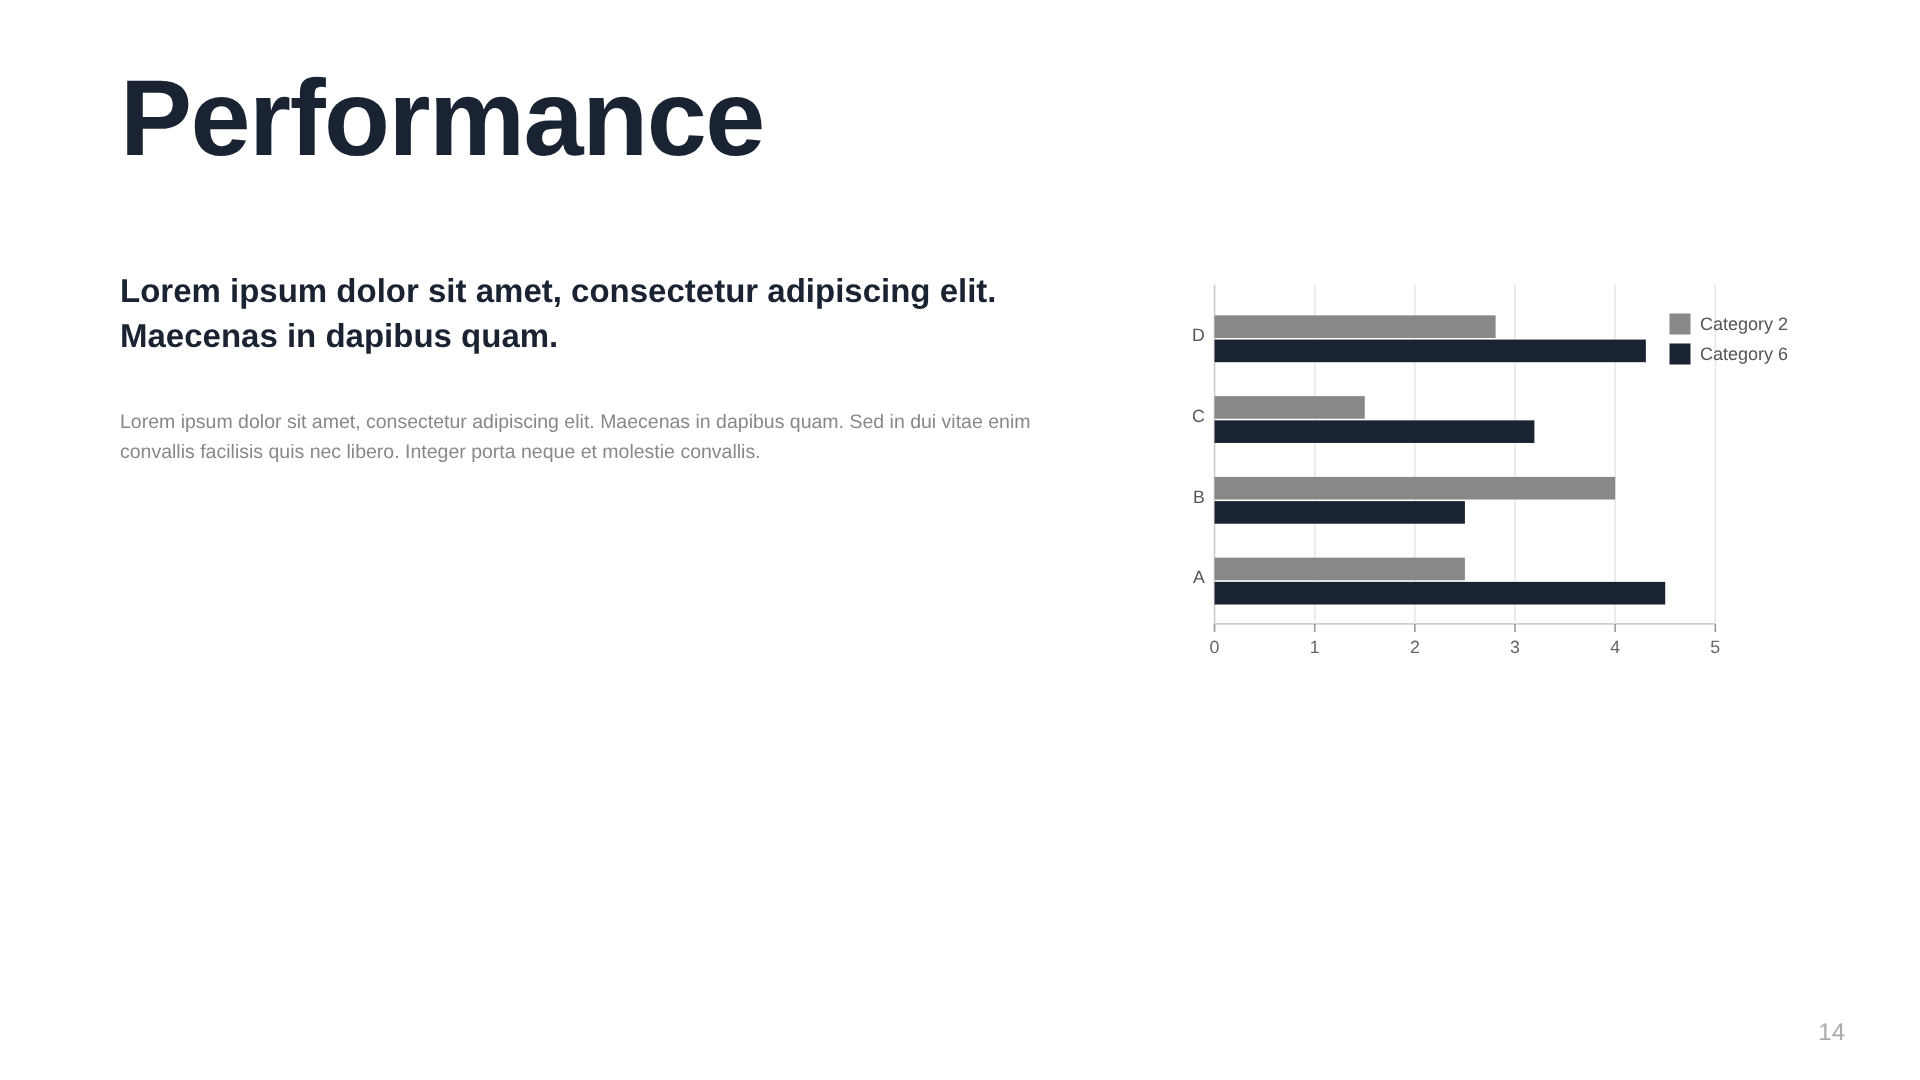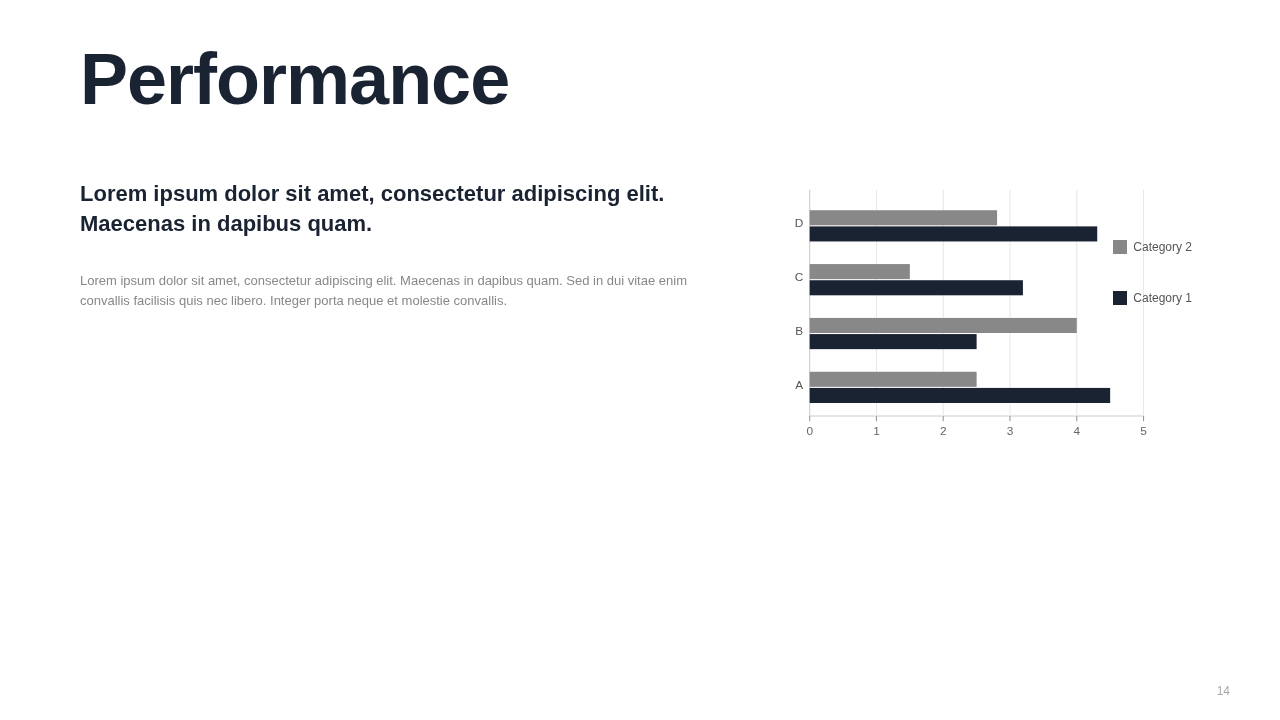--- a/index.html
+++ b/index.html
@@ -71,32 +71,31 @@
       position: absolute;
       right: 0;
       top: 30px;
       font-size: 12px;
       color: #555;
     }
     .legend-item {
       display: flex;
       align-items: flex-end;
       gap: 6px;
-      margin-top: 31px;
     }
     .legend-box {
       width: 14px;
       height: 14px;
       flex-shrink: 0;
     }
     .page-number {
       position: absolute;
       bottom: 22px;
       right: 50px;
-      font-size: 12px;
+      font-size: 16px;
       color: #aaa;
     }
   </style>
 </head>
 <body>
 
 <div class="slide">
   <h1 class="title">Performance</h1>
 
   <div class="content-area">
@@ -165,21 +164,21 @@
         </svg>
 
         
         <div class="legend">
           <div class="legend-item">
             <div class="legend-box" style="background:#888888;"></div>
             <span>Category 2</span>
           </div>
           <div class="legend-item">
             <div class="legend-box" style="background:#1a2332;"></div>
-            <span>Category 1</span>
+            <span>Category 6</span>
           </div>
         </div>
       </div>
     </div>
   </div>
 
   <div class="page-number">14</div>
 </div>
 
 </body></html>

